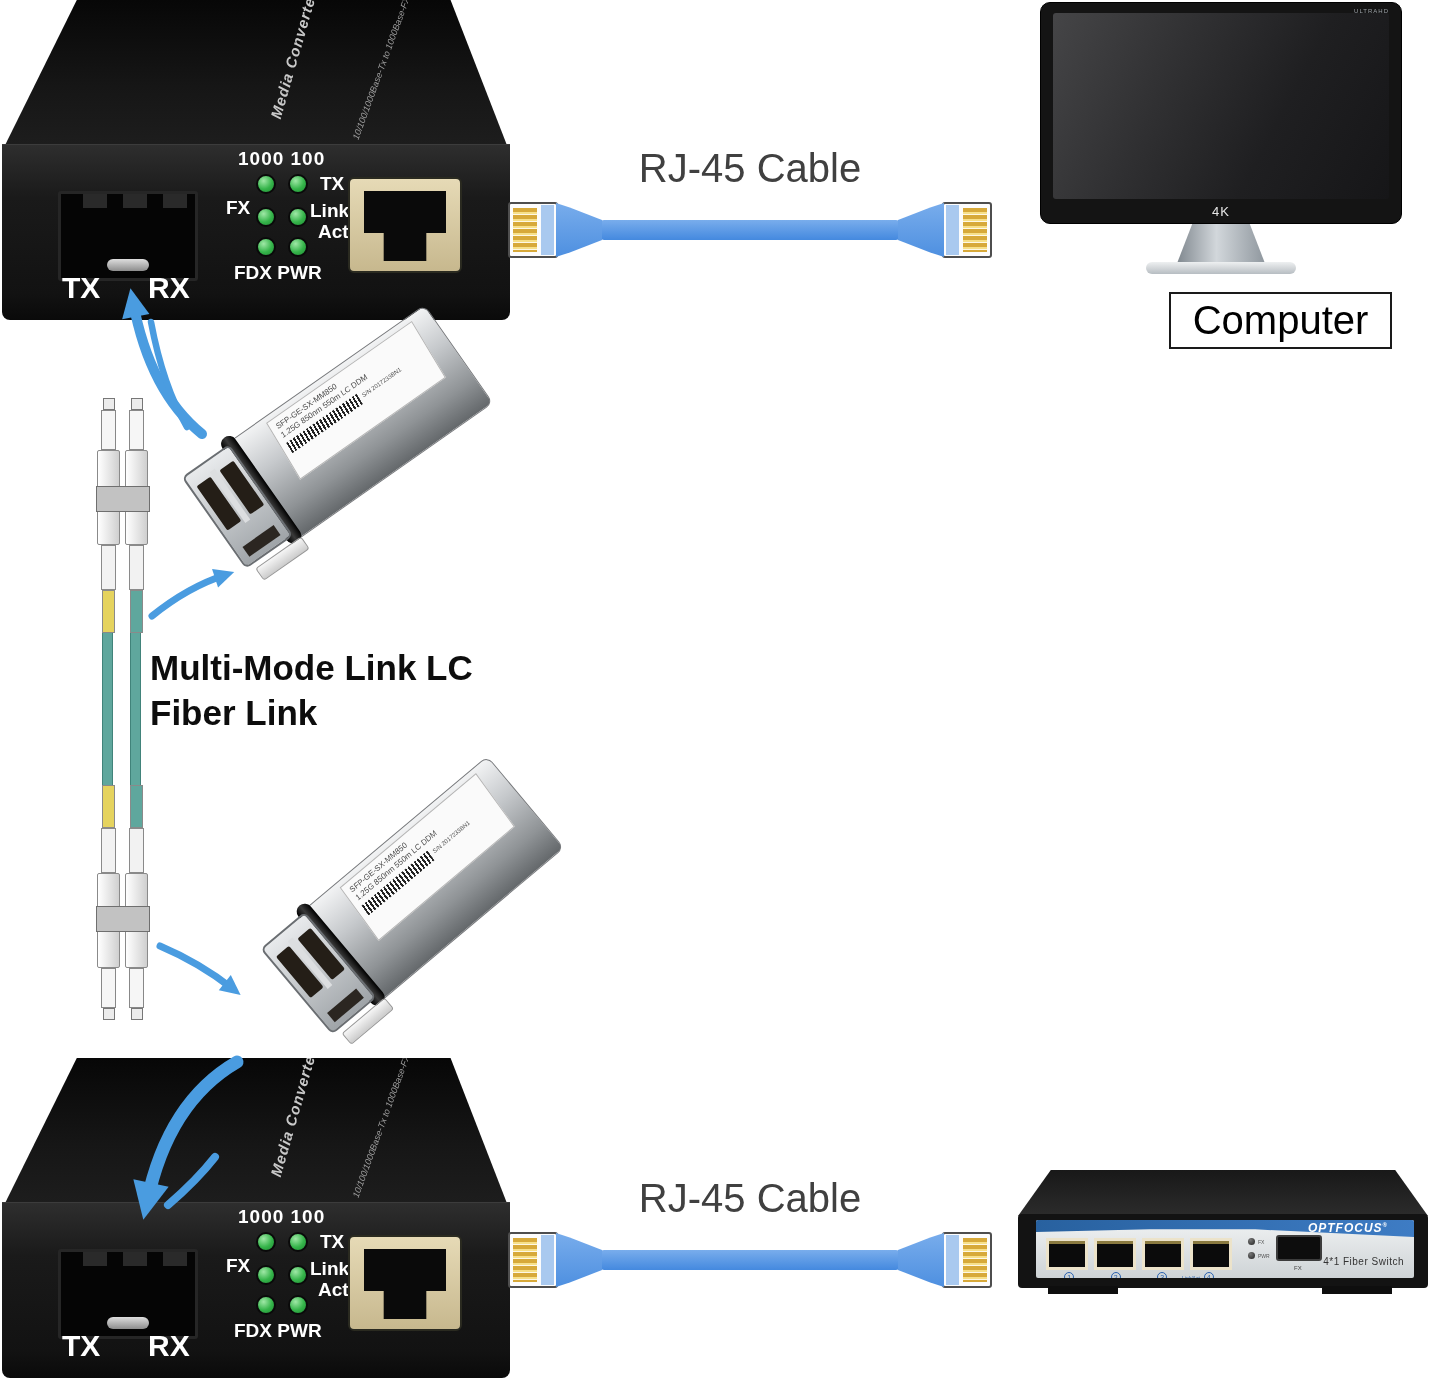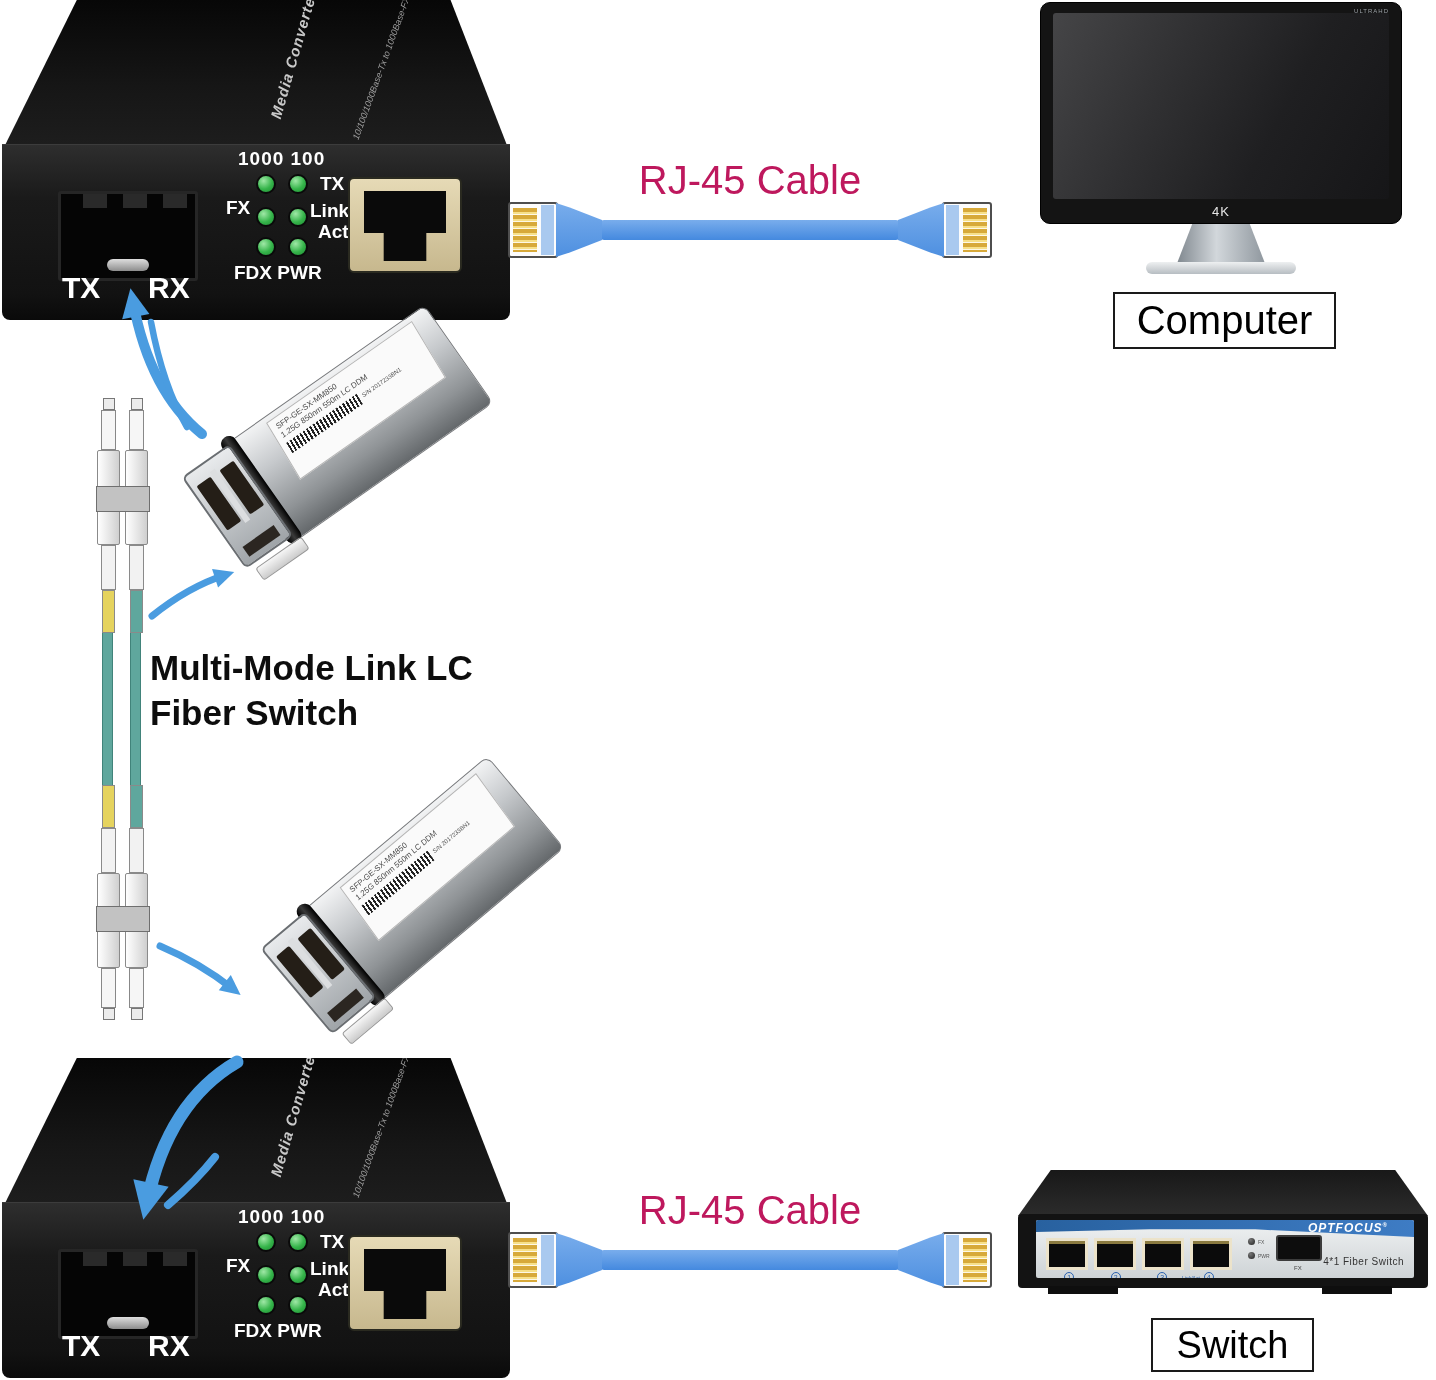--- a/index.html
+++ b/index.html
@@ -30,21 +30,21 @@
          background:radial-gradient(circle at 35% 30%,#9fe8a6,#35b44a 55%,#1f8a33);
          border:2px solid #0a0a0a; box-sizing:border-box; }
   .led-lbl { position:absolute; color:#fff; font-weight:700; font-size:19px; white-space:nowrap; }
   .rj45port { position:absolute; left:346px; top:32px; width:110px; height:92px;
               background:linear-gradient(180deg,#e6dab6,#c7b88e); border:2px solid #2a2a20; border-radius:6px; }
   .rj45hole { position:absolute; left:14px; right:14px; top:12px; bottom:10px; background:#0a0a0a;
               clip-path:polygon(0 0,100% 0,100% 60%,76% 60%,76% 100%,24% 100%,24% 60%,0 60%); }
 
   
   .rj45cable { position:absolute; width:484px; height:115px; z-index:2; }
-  .cable-caption { position:absolute; top:0; left:0; right:0; text-align:center; font-size:40px; color:#be185d;margin-top:12px; }
+  .cable-caption { position:absolute; top:0; left:0; right:0; text-align:center; font-size:40px; color:#404040; }
   .cable-hw { position:absolute; left:0; right:0; top:56px; height:56px; }
   .cable-body { position:absolute; left:86px; right:86px; top:18px; height:20px; border-radius:10px;
                 background:linear-gradient(180deg,#79adec,#4489df); }
   .cable-end { position:absolute; top:0; width:94px; height:56px; }
   .cable-end.right { right:0; transform:scaleX(-1); }
   .cable-end.left { left:0; }
   .plug-housing { position:absolute; left:0; top:0; width:50px; height:56px; background:#fcfcfc;
                   border:2px solid #4e4e4e; border-radius:3px; box-sizing:border-box; }
   .plug-pins { position:absolute; left:5px; top:6px; bottom:6px; width:24px;
                background:repeating-linear-gradient(180deg,#d7a93a 0 4px,#f7e08a 4px 6px,#fdf8e6 6px 7px); }
@@ -206,21 +206,21 @@
 
   <div class="monitor">
     <div class="mon-bezel">
       <div class="mon-screen"></div>
       <div class="mon-corner">ULTRAHD</div>
       <div class="mon-logo">4K</div>
     </div>
     <div class="mon-stand"></div>
     <div class="mon-base"></div>
   </div>
-  <div class="tagbox" style="left:1113px;top:292px;width:219px;height:53px;font-size:40px;">Computer</div>
+  <div class="tagbox" style="left:1169px;top:292px;width:219px;height:53px;font-size:40px;">Computer</div>
 
   <div class="sfp" style="left:190px;top:372px;transform:rotate(-35deg);">
     <div class="sfp-body"></div>
     <div class="sfp-label">
       <div>SFP-GE-SX-MM850</div>
       <div>1.25G 850nm 550m LC DDM</div>
       <div class="sfp-l3row">
         <div class="sfp-barcode"></div>
         <div class="sfp-l3">S/N 2017233BN1</div>
       </div>
@@ -289,21 +289,21 @@
       <div class="lc-ferrule"></div>
       <div class="lc-bodyp"></div>
       <div class="lc-boot"></div>
       <div class="lc-band" style="background:#5fa79d;"></div>
     </div>
     <div class="lc-clip"></div>
   </div>
 
   <div class="fiber-caption">
     <div>Multi-Mode Link LC</div>
-    <div>Fiber Switch</div>
+    <div>Fiber Link</div>
   </div>
 
   <div class="converter" style="left:0;top:1058px;">
     <div class="conv-top">
       <div class="conv-text1">Media Converter</div>
       <div class="conv-text2">10/100/1000Base-Tx to 1000Base-FX</div>
     </div>
     <div class="conv-front">
       <div class="sfp-cage">
         <div class="cage-teeth"></div>
@@ -380,21 +380,20 @@
         <div class="sw-led" style="left:212px;top:32px;"></div>
         <div class="sw-ledlbl" style="left:222px;top:33px;">PWR</div>
         <div class="sw-sfp"></div>
         <div class="sw-sfplbl">FX</div>
         <div class="sw-model">4*1 Fiber Switch</div>
       </div>
     </div>
     <div class="sw-foot" style="left:30px;"></div>
     <div class="sw-foot" style="right:36px;"></div>
   </div>
-  <div class="tagbox" style="left:1151px;top:1318px;width:159px;height:50px;font-size:38px;">Switch</div>
 
   <svg class="arrows" width="1436" height="1380" viewBox="0 0 1436 1380">
     <defs>
       <marker id="ah" viewBox="0 0 6 6" markerWidth="3.2" markerHeight="3.2" refX="3.2" refY="3" orient="auto">
         <path d="M0.4,0.4 L5.8,3 L0.4,5.6 Z" fill="#4a9ce0"></path>
       </marker>
     </defs>
     <g stroke="#4a9ce0" fill="none" stroke-linecap="round">
       <path d="M202,434 Q150,392 133,302" stroke-width="10" marker-end="url(#ah)"></path>
       <path d="M187,427 Q163,386 151,322" stroke-width="6.5"></path>

